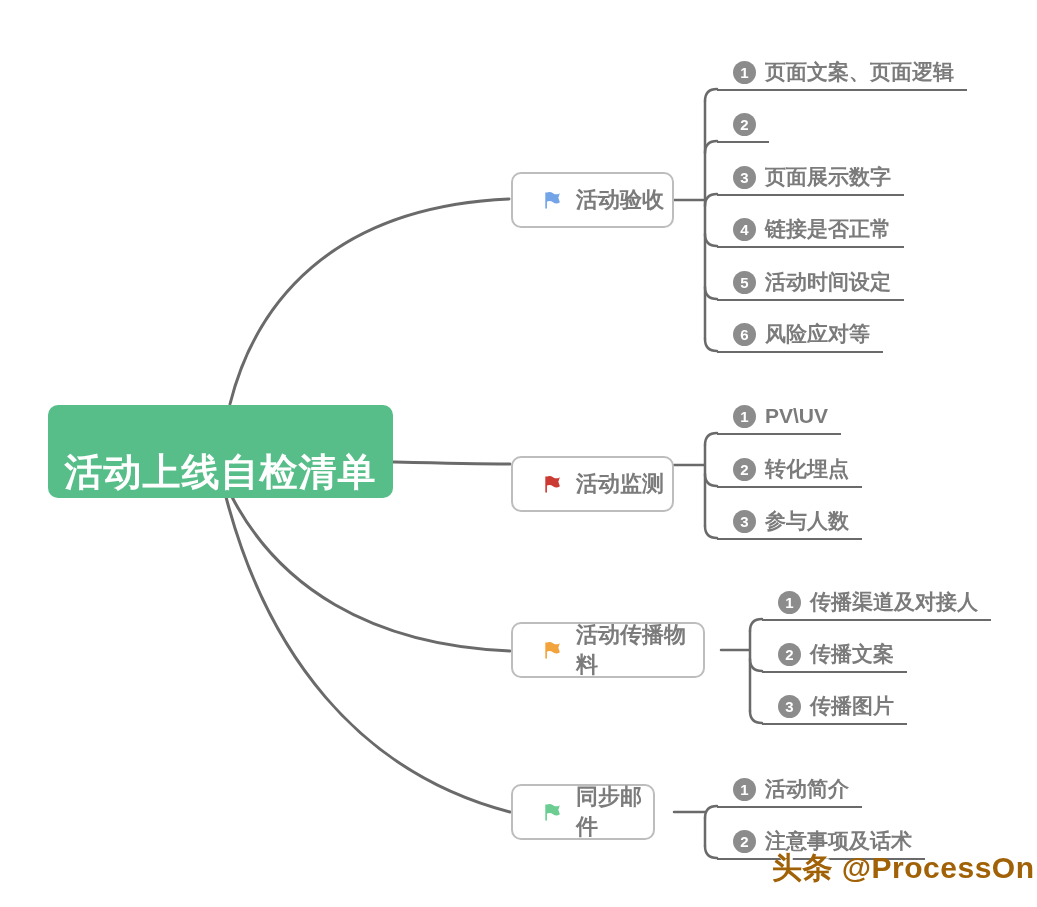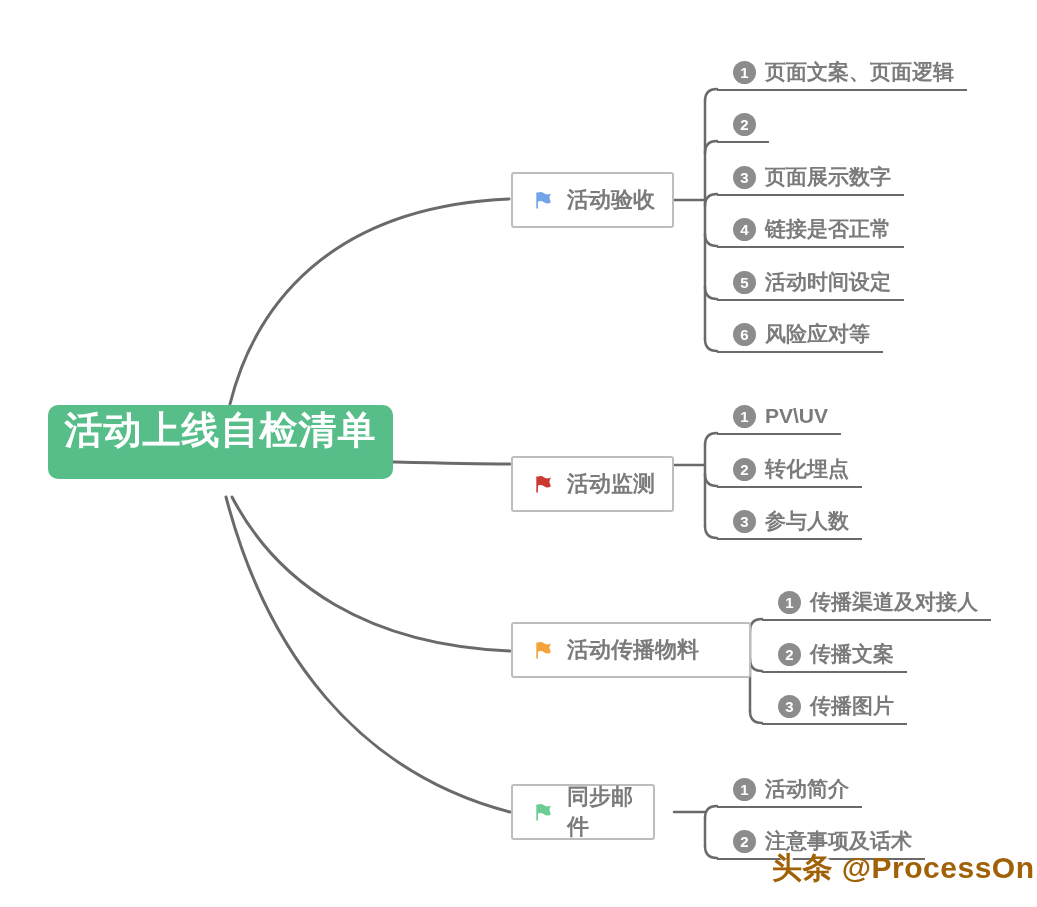--- a/index.html
+++ b/index.html
@@ -4,29 +4,29 @@
 <style>
   html,body{margin:0;padding:0;}
   body{
     width:1037px;height:907px;background:#ffffff;position:relative;
     overflow:hidden;
     font-family:"Liberation Sans","DejaVu Sans",sans-serif;
   }
   .canvas{position:absolute;inset:0;}
   svg.connectors{position:absolute;left:0;top:0;z-index:1;}
   .root-node{
-    position:absolute;left:48px;top:405px;width:345px;height:74px;
+    position:absolute;left:48px;top:405px;width:345px;height:93px;
     background:#57BE8A;border-radius:10px;z-index:3;
-    display:flex;align-items:flex-start;justify-content:center;
+    display:flex;align-items:flex-end;justify-content:center;
     color:#ffffff;font-size:38px;font-weight:bold;letter-spacing:1px;
   }
   .branch-node{
     position:absolute;height:56px;background:#ffffff;
-    border:2px solid #BDBDBD;border-radius:3px;box-sizing:border-box;
-    display:flex;align-items:center;gap:12px;padding-left:20px;
+    border:2px solid #BDBDBD;border-radius:10px;box-sizing:border-box;
+    display:flex;align-items:center;gap:12px;padding-left:29px;
     color:#7B7B7B;font-size:22px;font-weight:bold;z-index:3;
   }
   .branch-node .flag{flex:0 0 auto;display:block;}
   .leaf{
     position:absolute;height:34px;box-sizing:content-box;
     display:flex;align-items:center;gap:9px;
     padding:0 13px 0 16px;
     border-bottom:2.5px solid #6A6A6A;
     color:#7B7B7B;font-size:21px;font-weight:bold;white-space:nowrap;z-index:2;
   }
@@ -92,21 +92,21 @@
   </div>
 
   <div class="branch-node" style="left:511px;top:456px;width:163px;">
     <svg class="flag" width="22" height="22" viewBox="0 0 24 24">
       <rect x="3.6" y="3.5" width="1.8" height="18" rx="0.9" fill="#CC3B33"></rect>
       <path d="M4.5 4.5 C7 2.8 9.5 2.8 12 4.5 C14.5 6.2 17 6.2 19.5 4.5 L17.8 9.5 L19.5 14.5 C17 16.2 14.5 16.2 12 14.5 C9.5 12.8 7 12.8 4.5 14.5 Z" fill="#CC3B33"></path>
     </svg>
     <span>活动监测</span>
   </div>
 
-  <div class="branch-node" style="left:511px;top:622px;width:240px;">
+  <div class="branch-node" style="left:511px;top:622px;width:194px;">
     <svg class="flag" width="22" height="22" viewBox="0 0 24 24">
       <rect x="3.6" y="3.5" width="1.8" height="18" rx="0.9" fill="#F2A33C"></rect>
       <path d="M4.5 4.5 C7 2.8 9.5 2.8 12 4.5 C14.5 6.2 17 6.2 19.5 4.5 L17.8 9.5 L19.5 14.5 C17 16.2 14.5 16.2 12 14.5 C9.5 12.8 7 12.8 4.5 14.5 Z" fill="#F2A33C"></path>
     </svg>
     <span>活动传播物料</span>
   </div>
 
   <div class="branch-node" style="left:511px;top:784px;width:144px;">
     <svg class="flag" width="22" height="22" viewBox="0 0 24 24">
       <rect x="3.6" y="3.5" width="1.8" height="18" rx="0.9" fill="#6CCD93"></rect>

